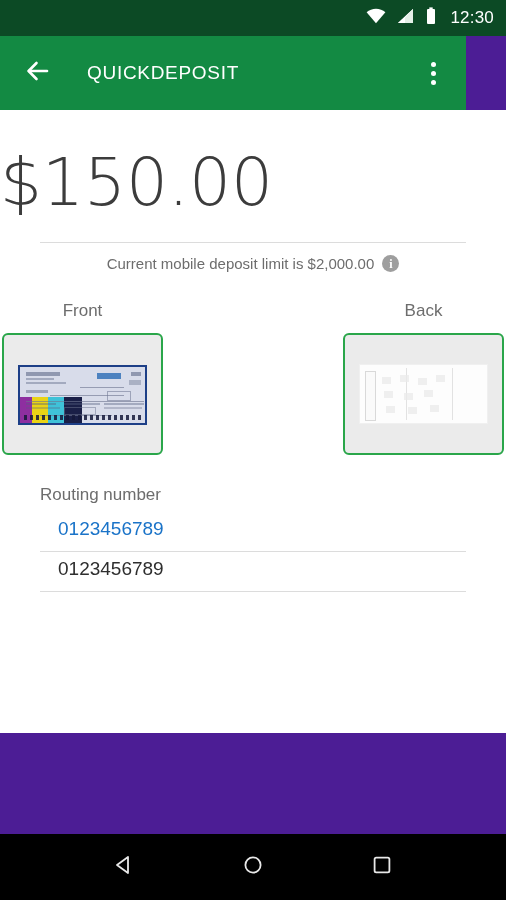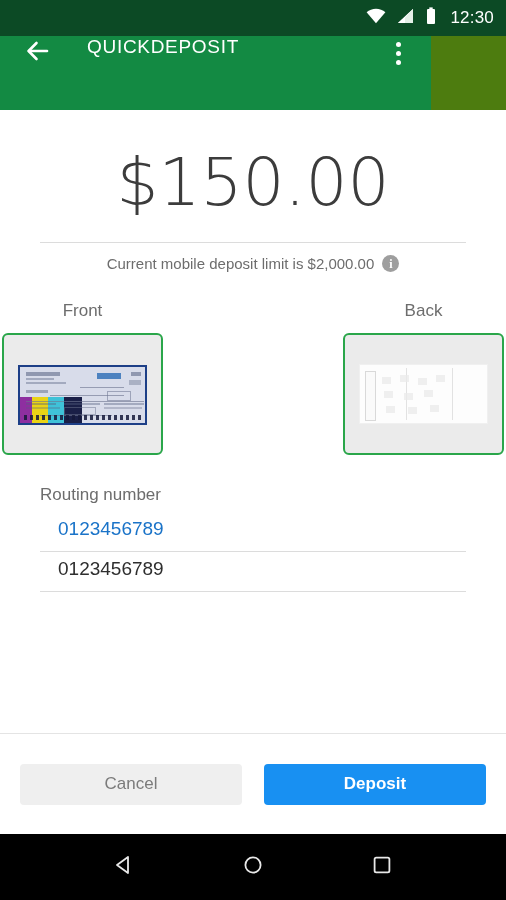--- a/index.html
+++ b/index.html
@@ -11,21 +11,21 @@
     width: 506px;
     height: 900px;
     overflow: hidden;
     font-family: "Liberation Sans", sans-serif;
     -webkit-font-smoothing: antialiased;
   }
   .screen {
     position: relative;
     width: 506px;
     height: 900px;
-    background: #4d7c0f;
+    background: #4c1d95;
     border-radius: 10px;
   }
 
   
   .status-bar {
     position: absolute;
     top: 0; left: 0;
     width: 506px;
     height: 36px;
     background: #0c4a25;
@@ -46,25 +46,25 @@
     font-size: 17px;
     letter-spacing: 0.2px;
     margin-left: 3px;
     font-family: "Liberation Sans", sans-serif;
   }
 
   
   .app-bar {
     position: absolute;
     top: 36px; left: 0;
-    width: 431px;
+    width: 466px;
     height: 74px;
     background: #138a43;
     display: flex;
-    align-items: flex-start;
+    align-items: center;
     box-sizing: border-box;
     padding: 0 16px 0 22px;
   }
   .back-btn {
     width: 34px; height: 34px;
     display: flex; align-items: center; justify-content: center;
     flex: 0 0 auto;
   }
   .app-title {
     color: #ffffff;
@@ -88,21 +88,21 @@
     position: absolute;
     top: 110px; left: 0;
     width: 506px;
     height: 623px;
     background: #ffffff;
     box-sizing: border-box;
   }
 
   .amount-wrap {
     padding-top: 40px;
-    text-align: center;
+    text-align: left;
   }
   .amount {
     font-size: 66px;
     font-weight: 300;
     color: #3c3c3c;
     letter-spacing: 0px;
     line-height: 1;
     font-family: "DejaVu Sans", sans-serif;
   }
   .amount-rule {
@@ -430,24 +430,20 @@
       <div class="field">
         <div class="field-value dark" placeholder="Account number">0123456789</div>
         <div class="field-rule"></div>
       </div>
 
 
     </div>
 
   </div>
 
-  <div class="action-bar">
-    <div class="btn btn-cancel">Cancel</div>
-    <div class="btn btn-deposit">Deposit</div>
-  </div>
 
   <div class="nav-bar">
     <div class="nav-btn">
       <span>
         <svg width="22" height="22" viewBox="0 0 22 22">
           <path d="M15 3 L4 11 L15 19 Z" fill="none" stroke="#e8e8e8" stroke-width="1.8" stroke-linejoin="round"></path>
         </svg>
       </span>
     </div>
     <div class="nav-btn">

